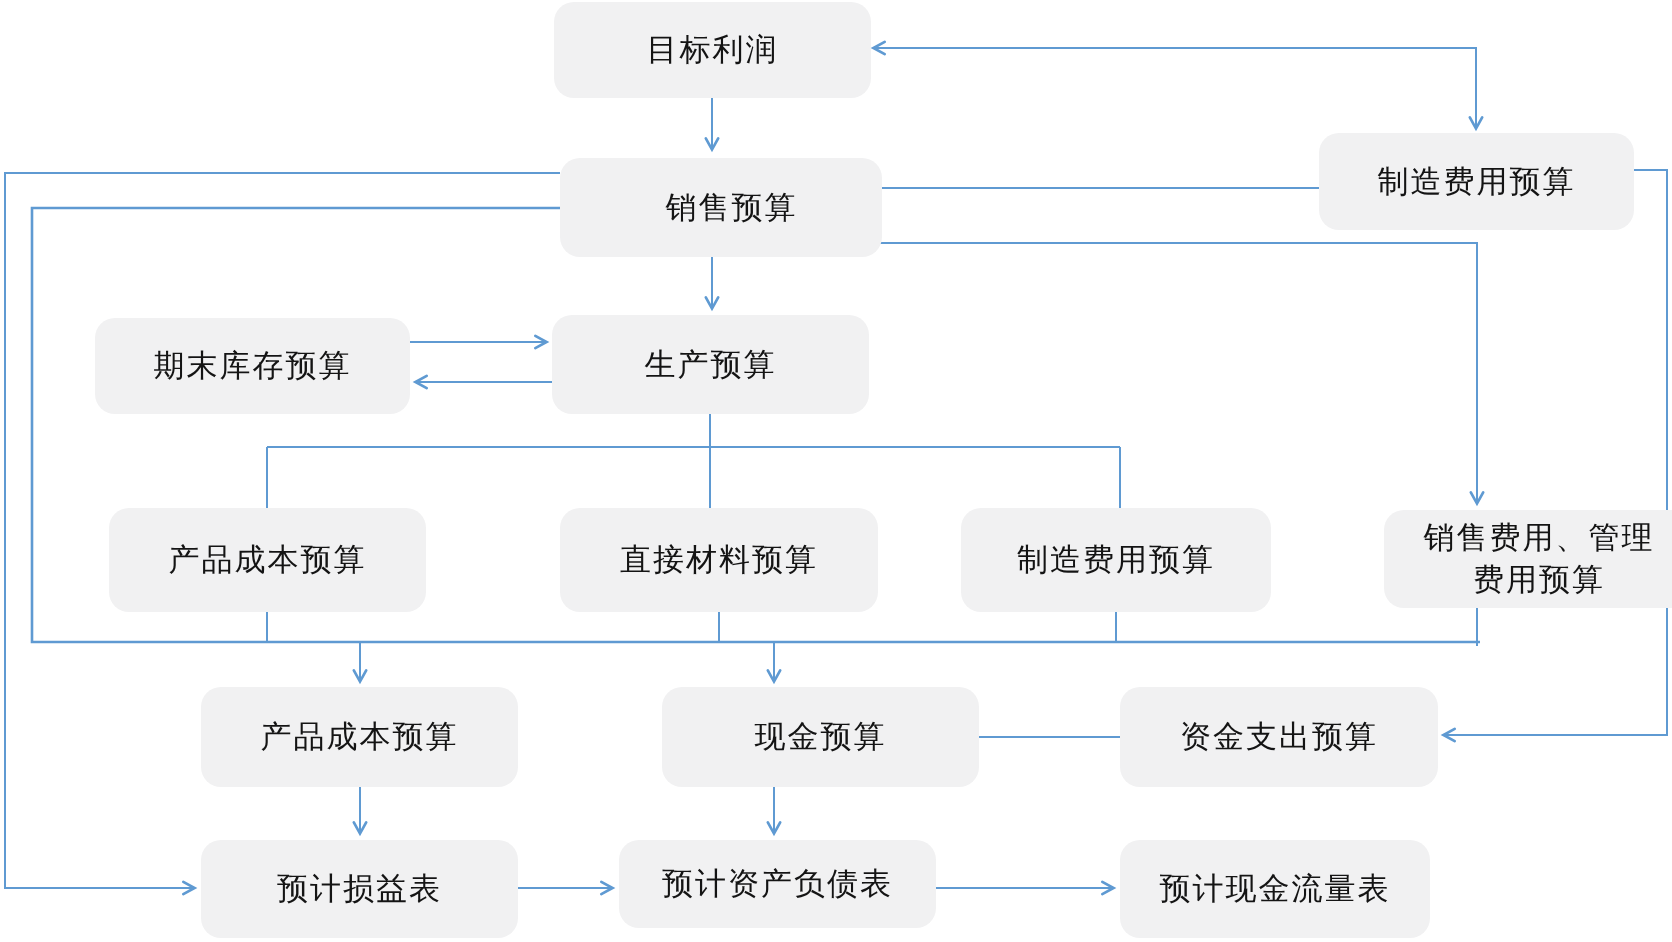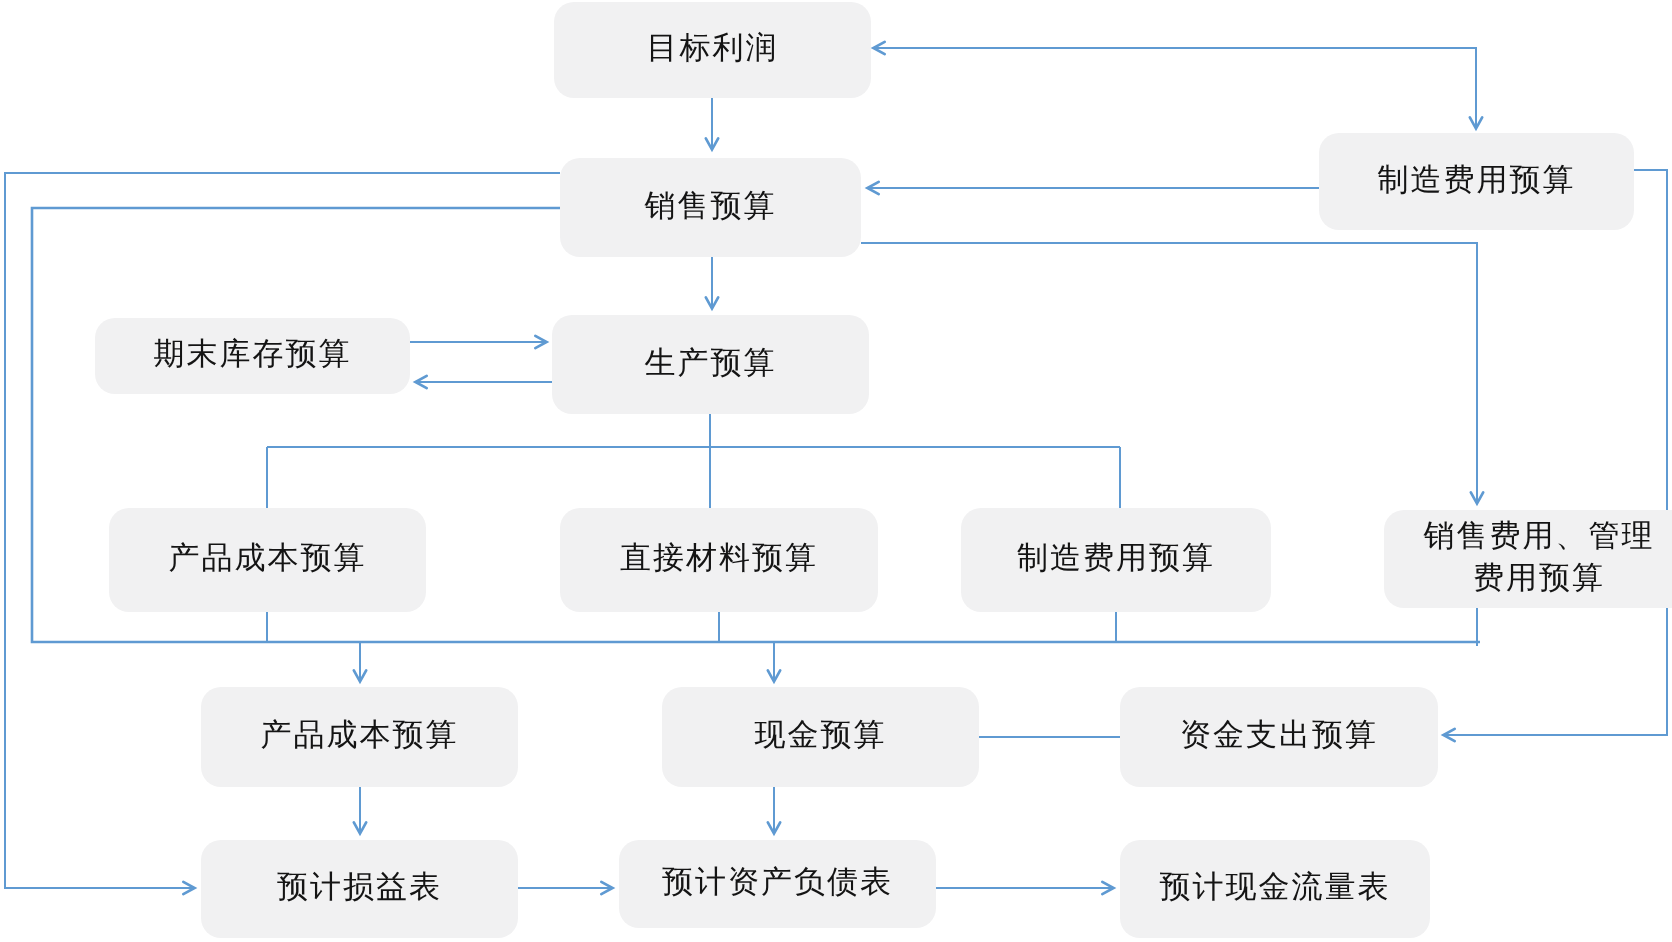--- a/index.html
+++ b/index.html
@@ -6,21 +6,21 @@
     --connector:#5f9ad2;
     --node_bg:#f1f1f2;
     --text:#141414;
     --background:#ffffff;
   }
   html,body{margin:0;padding:0;background:var(--background);}
   .canvas{
     position:relative;
     width:1672px;height:942px;
     background:var(--background);
-    font-family:Liberation Mono, monospace;
+    font-family:Liberation Sans, sans-serif;
     overflow:hidden;
   }
   .connector-layer{
     position:absolute;left:0;top:0;width:1672px;height:942px;
   }
   .edge{fill:none;stroke:var(--connector);stroke-width:2;}
   .edge.thick{stroke-width:2.6;}
   .arrowhead{stroke:var(--connector);}
   .node{
     position:absolute;
@@ -29,23 +29,23 @@
     display:flex;align-items:center;justify-content:center;
     text-align:center;
     color:var(--text);
     font-size:31px;
     letter-spacing:2px;
     line-height:1.35;
     white-space:pre-line;
   }
   
   .n-target-profit   {left:554px; top:2px;   width:317px; height:96px;}
-  .n-sales-budget    {left:560px; top:158px; width:301px; height:99px;}
+  .n-sales-budget    {left:560px; top:158px; width:301px; height:99px;padding-left:21px;}
   .n-longterm-sales  {left:1319px;top:133px; width:315px; height:97px;}
-  .n-ending-inventory{left:95px;  top:318px; width:315px; height:76px;text-align:right;}
+  .n-ending-inventory{left:95px;  top:318px; width:315px; height:96px;text-align:right;}
   .n-production      {left:552px; top:315px; width:317px; height:99px;}
   .n-direct-material {left:109px; top:508px; width:317px; height:104px;}
   .n-direct-labor    {left:560px; top:508px; width:318px; height:104px;}
   .n-mfg-overhead    {left:961px; top:508px; width:310px; height:104px;}
   .n-selling-admin   {left:1384px;top:510px; width:310px; height:98px;}
   .n-product-cost    {left:201px; top:687px; width:317px; height:100px;}
   .n-cash-budget     {left:619px; top:687px; width:317px; height:100px;margin-left:43px;}
   .n-capital-exp     {left:1120px;top:687px; width:318px; height:100px;}
   .n-income-stmt     {left:201px; top:840px; width:317px; height:98px;}
   .n-balance-sheet   {left:619px; top:840px; width:317px; height:88px;}

